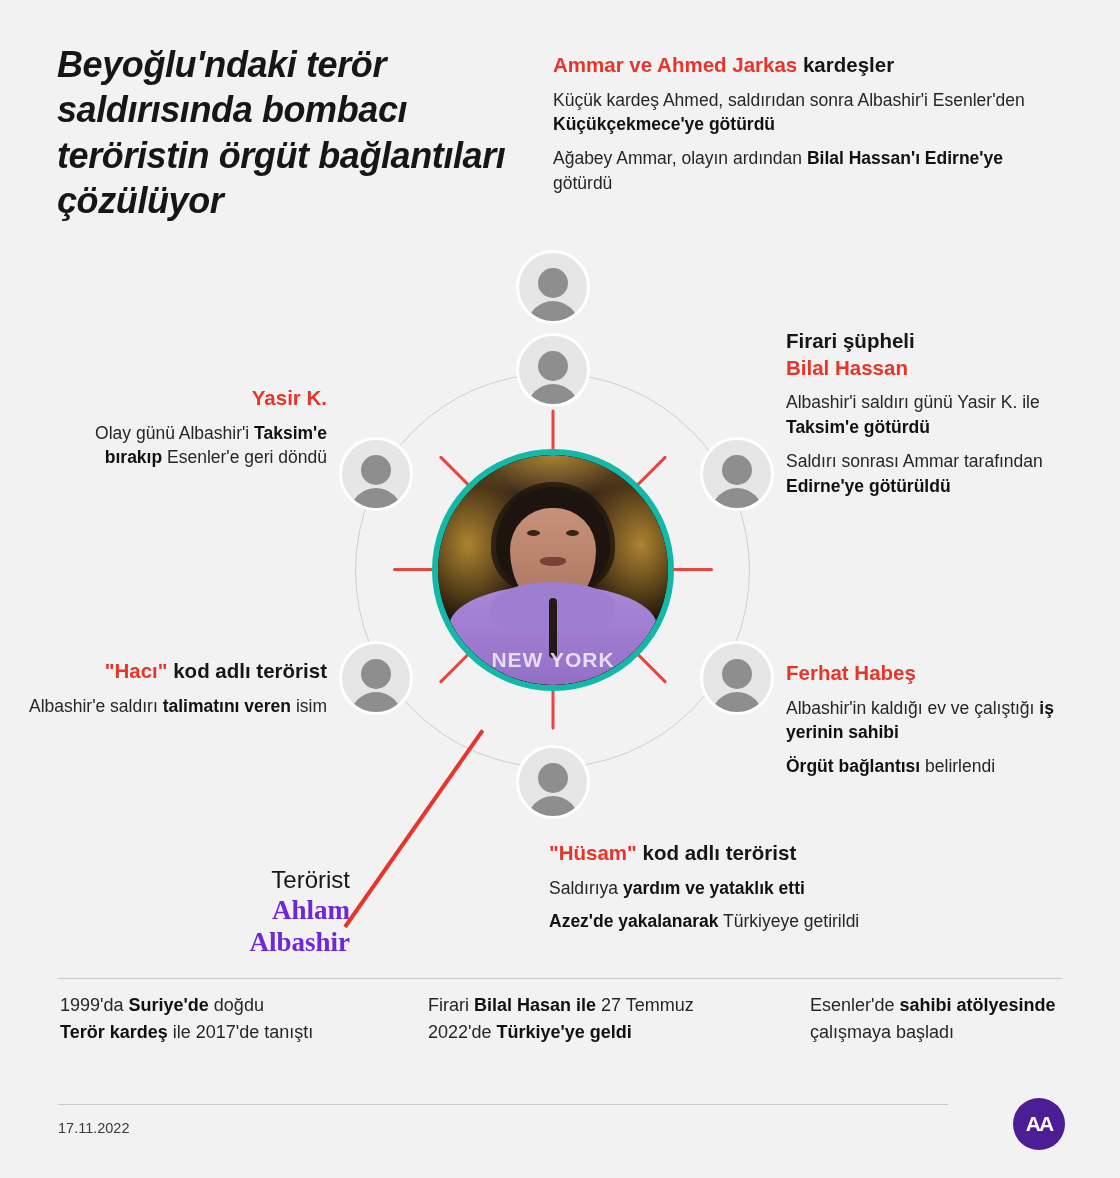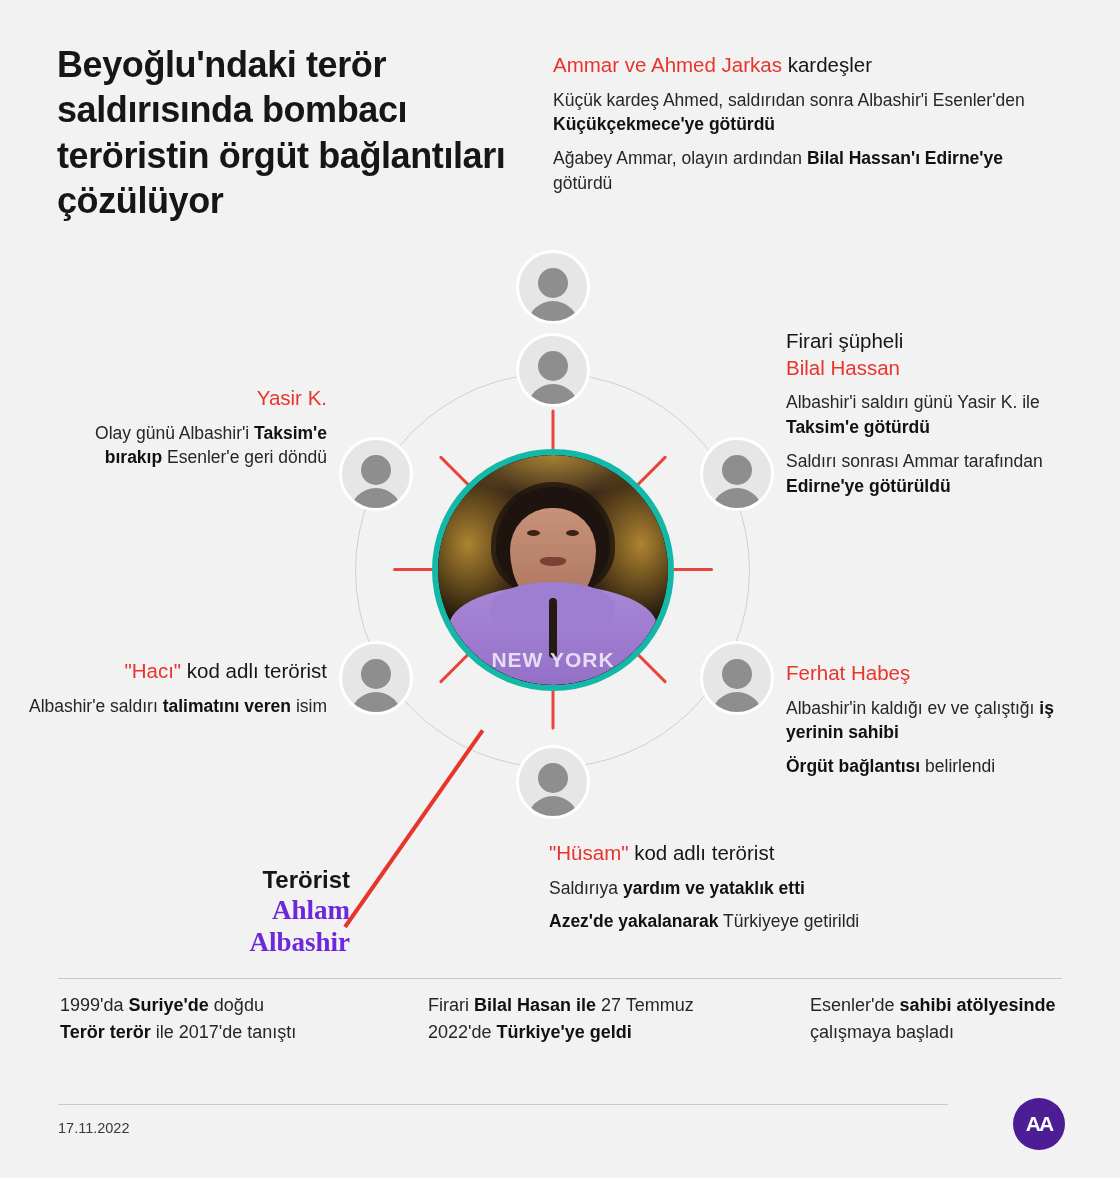--- a/index.html
+++ b/index.html
@@ -26,27 +26,28 @@
   .title {
     position: absolute;
     left: 57px;
     top: 42px;
     width: 470px;
     font-size: 36px;
     line-height: 1.26;
     font-weight: bold;
     letter-spacing: -0.4px;
     color: #161616;
+    font-style: italic;
   }
 
   
   .block { position: absolute; }
   .block .head {
     font-size: 20.5px;
-    font-weight: normal;
+    font-weight: bold;
     line-height: 1.3;
     margin-bottom: 9px;
   }
   .block .head .red { color: #e8352b; }
   .block .head .blk { color: #161616; }
   .block p {
     margin: 0 0 9px 0;
     font-size: 17.5px;
     line-height: 1.42;
     color: #262626;
@@ -228,21 +229,21 @@
   
   .terrorist-name {
     position: absolute;
     left: 120px;
     top: 865px;
     width: 230px;
     text-align: right;
   }
   .terrorist-name .lbl {
     font-size: 24px;
-    font-weight: bold;
+    font-weight: normal;
     color: #161616;
     line-height: 1.25;
   }
   .terrorist-name .nm {
     font-size: 27px;
     font-weight: bold;
     color: #6d28d9;
     line-height: 1.18;
     font-family: Liberation Serif, serif;
   }
@@ -398,21 +399,21 @@
   </div>
 
   <div class="terrorist-name">
     <div class="lbl">Terörist</div>
     <div class="nm">Ahlam</div>
     <div class="nm">Albashir</div>
   </div>
 
   <div class="hr" style="left:58px; top:978px; width:1004px;"></div>
 
-  <div class="foot-col" style="left:60px; top:992px; width:320px;">1999'da <b>Suriye'de</b> doğdu<br><b>Terör terör</b> ile 2017'de tanıştı</div>
+  <div class="foot-col" style="left:60px; top:992px; width:320px;">1999'da <b>Suriye'de</b> doğdu<br><b>Terör kardeş</b> ile 2017'de tanıştı</div>
   <div class="foot-col" style="left:428px; top:992px; width:330px;">Firari <b>Bilal Hasan ile</b> 27 Temmuz 2022'de <b>Türkiye'ye geldi</b></div>
   <div class="foot-col" style="left:810px; top:992px; width:260px;">Esenler'de <b>sahibi atölyesinde</b> çalışmaya başladı</div>
 
   <div class="hr" style="left:58px; top:1104px; width:890px;"></div>
 
   <div class="date">17.11.2022</div>
   <div class="logo">AA</div>
 </div>
 
 </body></html>

